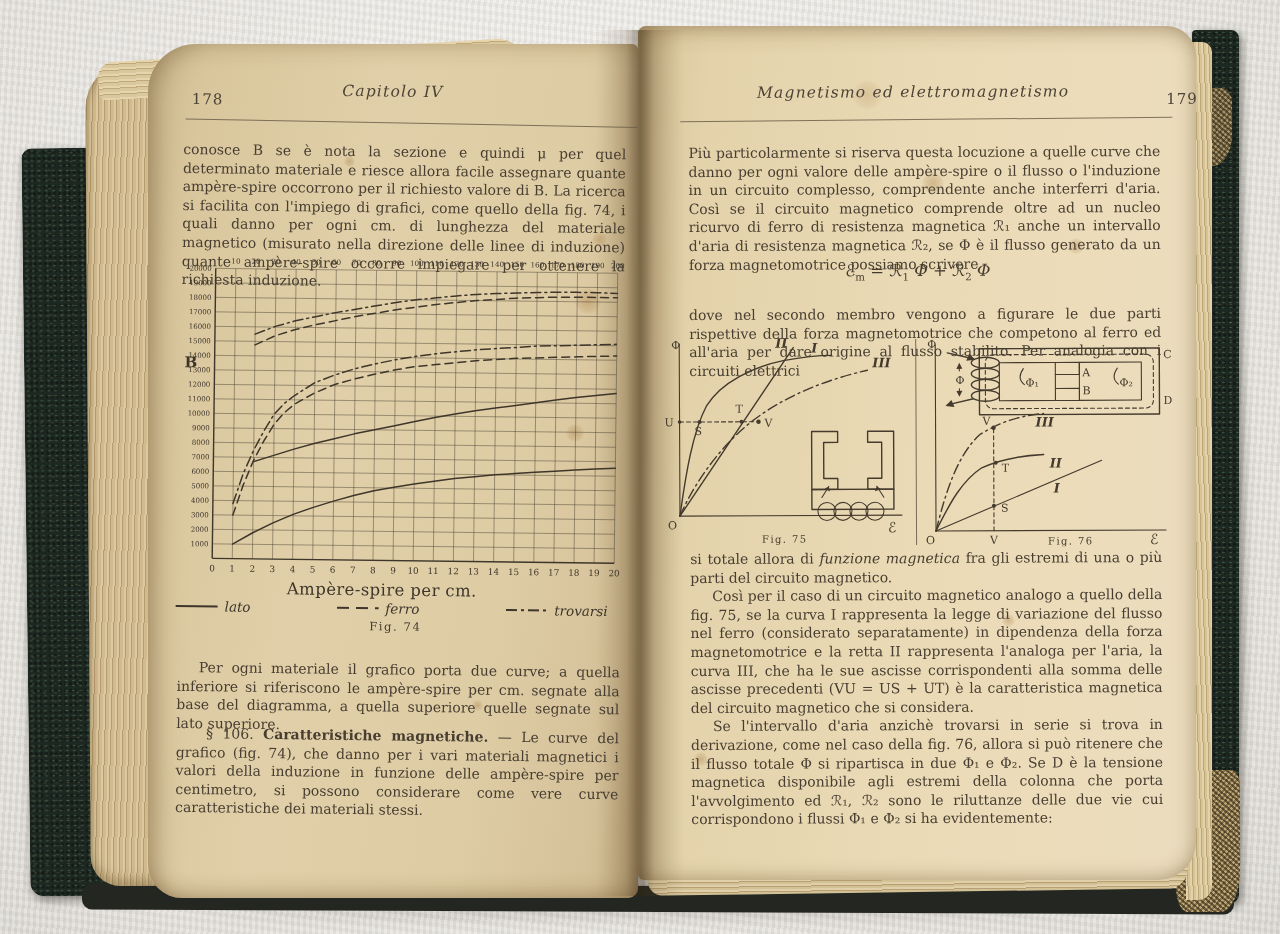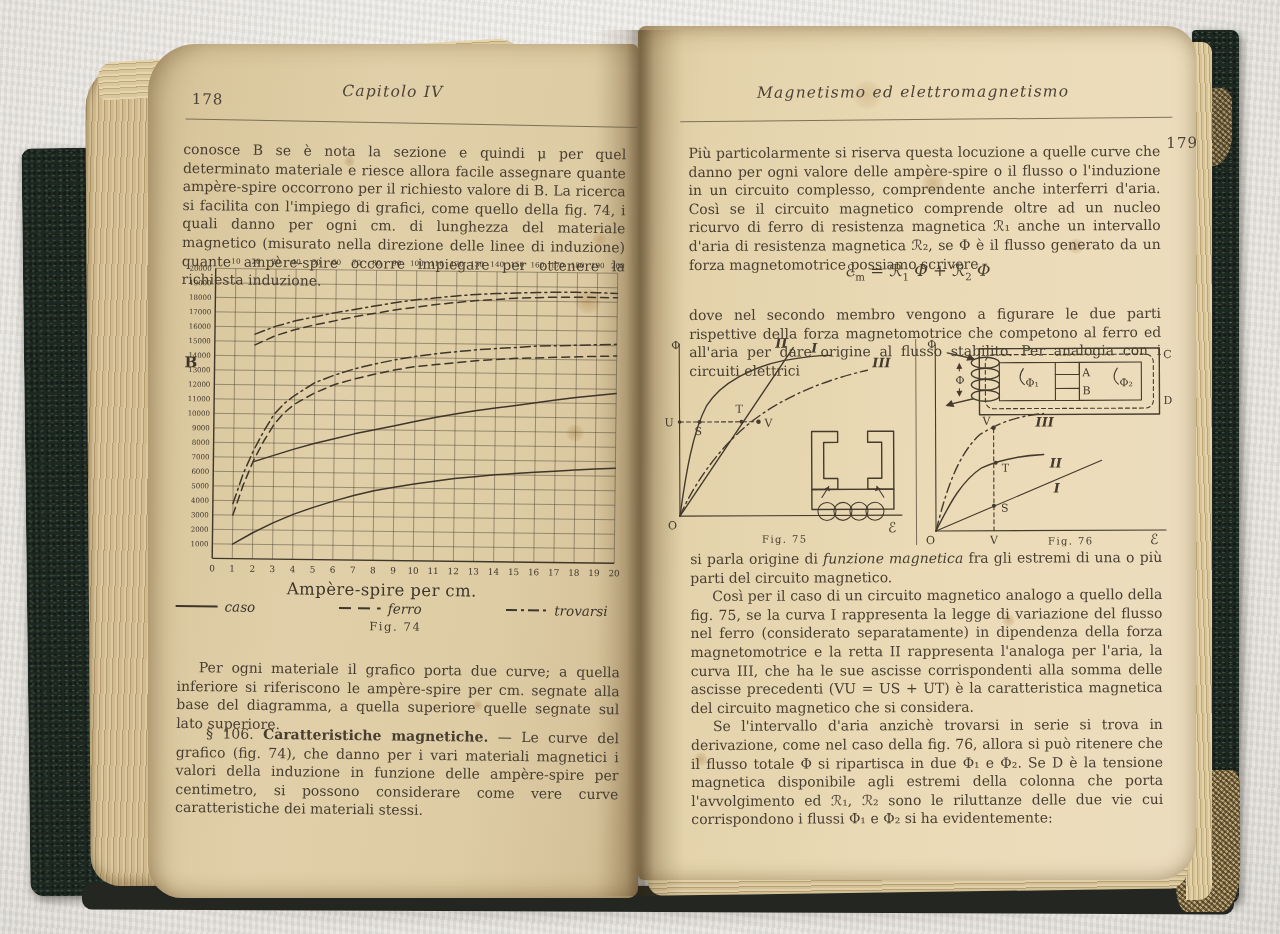--- a/index.html
+++ b/index.html
@@ -252,42 +252,42 @@
           <polyline points="82.2,208.8 102.3,202.3 122.4,195.8 142.5,190.0 162.6,184.9 182.7,179.8 202.8,175.5 222.9,171.2 243.0,166.8 263.1,162.4 283.2,158.8 303.3,155.2 323.4,152.3 343.5,149.4 363.6,146.5 383.7,143.6 403.8,140.7 423.9,138.5 444.0,136.3" fill="none" stroke="#3e362b" stroke-width="1.5" stroke-linecap="round" stroke-linejoin="round"></polyline>
           <polyline points="62.1,262.5 72.2,232.1 82.2,207.4 92.3,187.8 102.3,171.2 112.3,159.6 122.4,150.8 142.5,139.3 162.6,130.6 182.7,124.8 202.8,119.7 222.9,115.3 243.0,111.7 263.1,109.5 283.2,107.3 303.3,105.2 323.4,103.7 343.5,102.3 363.6,101.6 383.7,100.8 403.8,100.1 423.9,99.4 444.0,98.7" fill="none" stroke="#3e362b" stroke-width="1.5" stroke-linecap="round" stroke-linejoin="round" stroke-dasharray="8 5"></polyline>
           <polyline points="82.2,92.1 102.3,82.7 122.4,76.2 142.5,71.1 162.6,66.8 182.7,62.4 202.8,58.8 222.9,55.2 243.0,52.3 263.1,49.4 283.2,47.2 303.3,45.0 323.4,43.6 343.5,42.1 363.6,41.4 383.7,40.6 403.8,40.4 423.9,40.4 444.0,40.6" fill="none" stroke="#3e362b" stroke-width="1.5" stroke-linecap="round" stroke-linejoin="round" stroke-dasharray="8 5"></polyline>
           <polyline points="62.1,250.9 72.2,220.4 82.2,197.3 92.3,177.7 102.3,161.0 112.3,150.1 122.4,142.2 142.5,129.1 162.6,121.1 182.7,114.6 202.8,109.5 222.9,105.2 243.0,101.6 263.1,98.7 283.2,96.5 303.3,94.3 323.4,92.8 343.5,91.4 363.6,89.9 383.7,89.2 403.8,88.5 423.9,87.8 444.0,87.1" fill="none" stroke="#3e362b" stroke-width="1.5" stroke-linecap="round" stroke-linejoin="round" stroke-dasharray="10 4 2 4"></polyline>
           <polyline points="82.2,81.3 102.3,73.3 122.4,67.5 142.5,63.1 162.6,58.8 182.7,55.2 202.8,51.5 222.9,47.9 243.0,45.0 263.1,42.8 283.2,40.6 303.3,38.9 323.4,37.8 343.5,37.0 363.6,36.3 383.7,35.7 403.8,35.6 423.9,35.7 444.0,36.3" fill="none" stroke="#3e362b" stroke-width="1.5" stroke-linecap="round" stroke-linejoin="round" stroke-dasharray="10 4 2 4"></polyline>
         </svg>
       <div class="xlabel">Ampère-spire per cm.</div>
       <div class="legend-row">
         <span class="legend-item">
             <span class="lsample"></span>
-            <span>caso</span>
+            <span>lato</span>
           </span>
         <span class="legend-item">
             <span class="lsample dashed"></span>
             <span>ferro</span>
           </span>
         <span class="legend-item">
             <span class="lsample dashdot"></span>
             <span>trovarsi</span>
           </span>
       </div>
       <div class="fig-caption">Fig. 74</div>
     </div>
 
     <p class="para indent" style="left:36px;top:600px;width:443px;">Per ogni materiale il grafico porta due curve; a quella inferiore si riferiscono le ampère-spire per cm. segnate alla base del diagramma, a quella superiore quelle segnate sul lato superiore.</p>
 
     <p class="para" style="left:36px;top:666px;width:443px;text-indent:30px;"><span>§ 106. </span><span class="sec-title">Caratteristiche magnetiche.</span><span> — </span><span>Le curve del grafico (fig. 74), che danno per i vari materiali magnetici i valori della induzione in funzione delle ampère-spire per centimetro, si possono considerare come vere curve caratteristiche dei materiali stessi.</span></p>
   </div>
 
   <div class="content content-right" style="left:638px;top:26px;width:558px;height:854px;">
     <div class="running-head" style="left:110px;top:58px;width:330px;">Magnetismo ed elettromagnetismo</div>
-    <div class="pagenum" style="left:528px;top:66px;margin-top:44px;">179</div>
+    <div class="pagenum" style="left:528px;top:66px;">179</div>
     <div class="head-rule" style="left:42px;top:94px;width:492px;transform:rotate(-.3deg);"></div>
 
     <p class="para" style="left:50px;top:104px;width:472px;">Più particolarmente si riserva questa locuzione a quelle curve che danno per ogni valore delle ampère-spire o il flusso o l'induzione in un circuito complesso, comprendente anche interferri d'aria. Così se il circuito magnetico comprende oltre ad un nucleo ricurvo di ferro di resistenza magnetica ℛ₁ anche un intervallo d'aria di resistenza magnetica ℛ₂, se Φ è il flusso generato da un forza magnetomotrice possiamo scrivere</p>
 
     <div class="equation" style="top:236px;">
       <span class="scr">ℰ</span><sub>m</sub><span> = </span><span class="scr">ℛ</span><sub>1</sub><span> Φ </span><span>+</span><span class="scr"> ℛ</span><sub>2</sub><span> Φ</span>
     </div>
 
     <p class="para" style="left:50px;top:266px;width:472px;">dove nel secondo membro vengono a figurare le due parti rispettive della forza magnetomotrice che competono al ferro ed all'aria per dare origine al flusso stabilito. Per analogia con i circuiti elettrici</p>
 
@@ -382,21 +382,21 @@
         <text class="rn" x="128" y="133">II</text>
         <text class="rn" x="114" y="92">III</text>
         <text class="lbl" x="68" y="209">V</text>
         <text class="lbl" x="4" y="209">O</text>
         <text class="axl" x="228" y="210">ℰ</text>
         <text class="cap" x="126" y="210">Fig. 76</text>
       </svg>
     </div>
 
     <div class="flow" style="position:absolute;left:50px;top:524px;width:472px;">
-      <p><span>si parla origine di </span><i>funzione magnetica</i><span> fra gli estremi di una o più parti del circuito magnetico.</span></p>
+      <p><span>si totale allora di </span><i>funzione magnetica</i><span> fra gli estremi di una o più parti del circuito magnetico.</span></p>
       <p class="indent">Così per il caso di un circuito magnetico analogo a quello della fig. 75, se la curva I rappresenta la legge di variazione del flusso nel ferro (considerato separatamente) in dipendenza della forza magnetomotrice e la retta II rappresenta l'analoga per l'aria, la curva III, che ha le sue ascisse corrispondenti alla somma delle ascisse precedenti (VU = US + UT) è la caratteristica magnetica del circuito magnetico che si considera.</p>
       <p class="indent">Se l'intervallo d'aria anzichè trovarsi in serie si trova in derivazione, come nel caso della fig. 76, allora si può ritenere che il flusso totale Φ si ripartisca in due Φ₁ e Φ₂. Se D è la tensione magnetica disponibile agli estremi della colonna che porta l'avvolgimento ed ℛ₁, ℛ₂ sono le riluttanze delle due vie cui corrispondono i flussi Φ₁ e Φ₂ si ha evidentemente:</p>
     </div>
   </div>
 
   <div class="spots">
     <div class="fox" style="left:575px;top:288px;width:26px;height:26px;"></div>
     <div class="fox" style="left:592px;top:232px;width:15px;height:15px;"></div>
     <div class="fox" style="left:566px;top:424px;width:18px;height:18px;"></div>
     <div class="fox" style="left:344px;top:156px;width:11px;height:11px;"></div>

